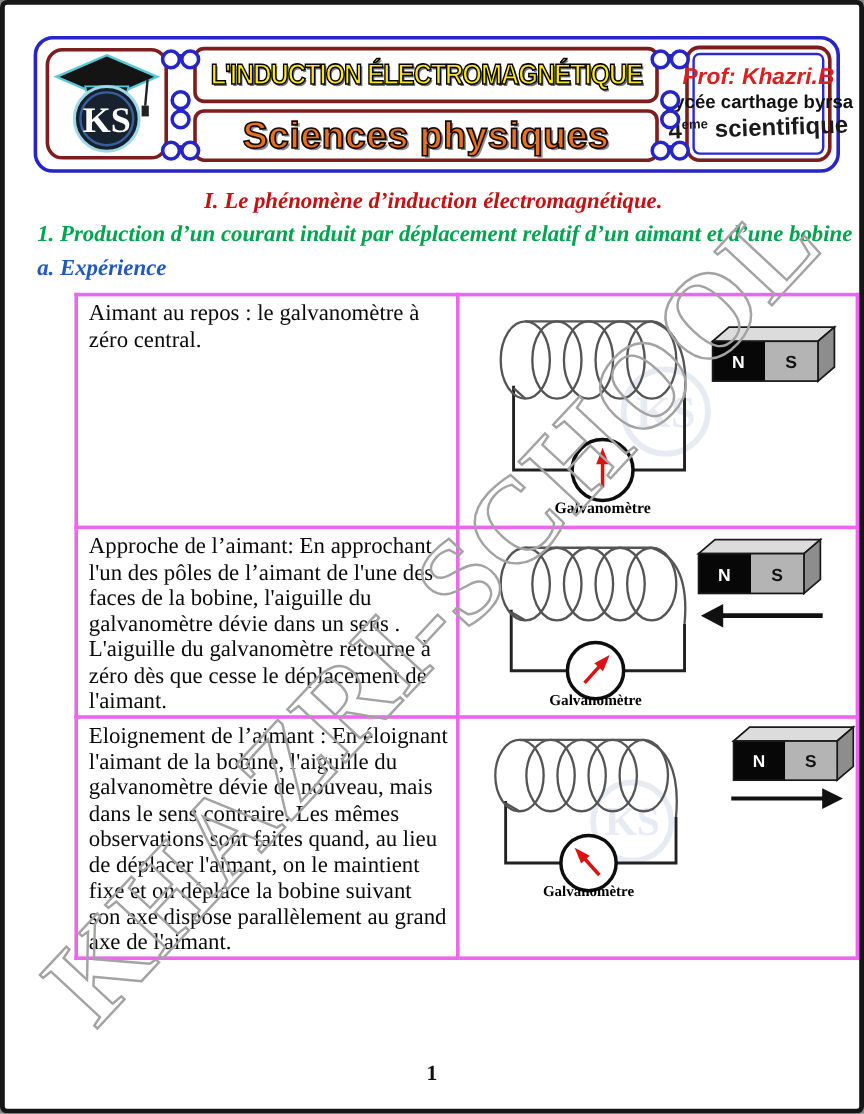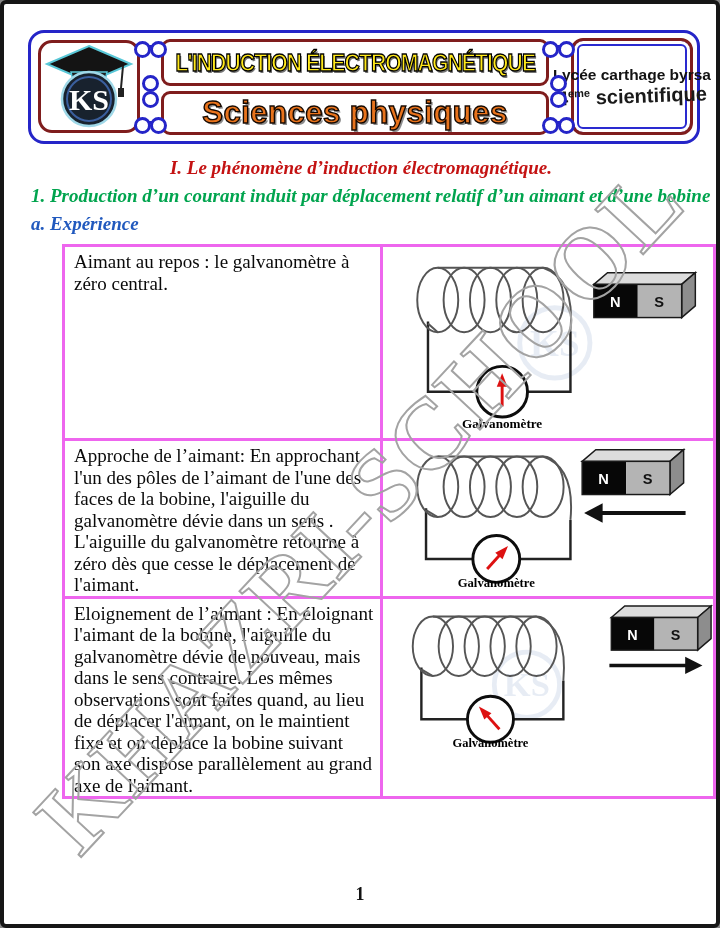--- a/index.html
+++ b/index.html
@@ -74,20 +74,21 @@
 
     <div class="hbox title-box">
       <span class="main-title">L'INDUCTION ÉLECTROMAGNÉTIQUE</span>
     </div>
 
     <div class="hbox subtitle-box">
       <span class="sub-title">Sciences physiques</span>
     </div>
 
     <div class="hbox info-box">
+      <span class="prof">Prof: Khazri.B</span>
       <span class="school">Lycée carthage byrsa</span>
       <span class="grade"><span>4</span><sup>eme</sup><span> scientifique</span></span>
     </div>
 
     <div class="rlink" style="left:106px;top:12px;width:26px;"></div>
     <span class="ring" style="left:103px;top:8px;"></span>
     <span class="ring" style="left:119px;top:8px;"></span>
     <span class="ring" style="left:111px;top:42px;"></span>
     <span class="ring" style="left:111px;top:58px;"></span>
     <div class="rlink" style="left:106px;top:88px;width:26px;"></div>

